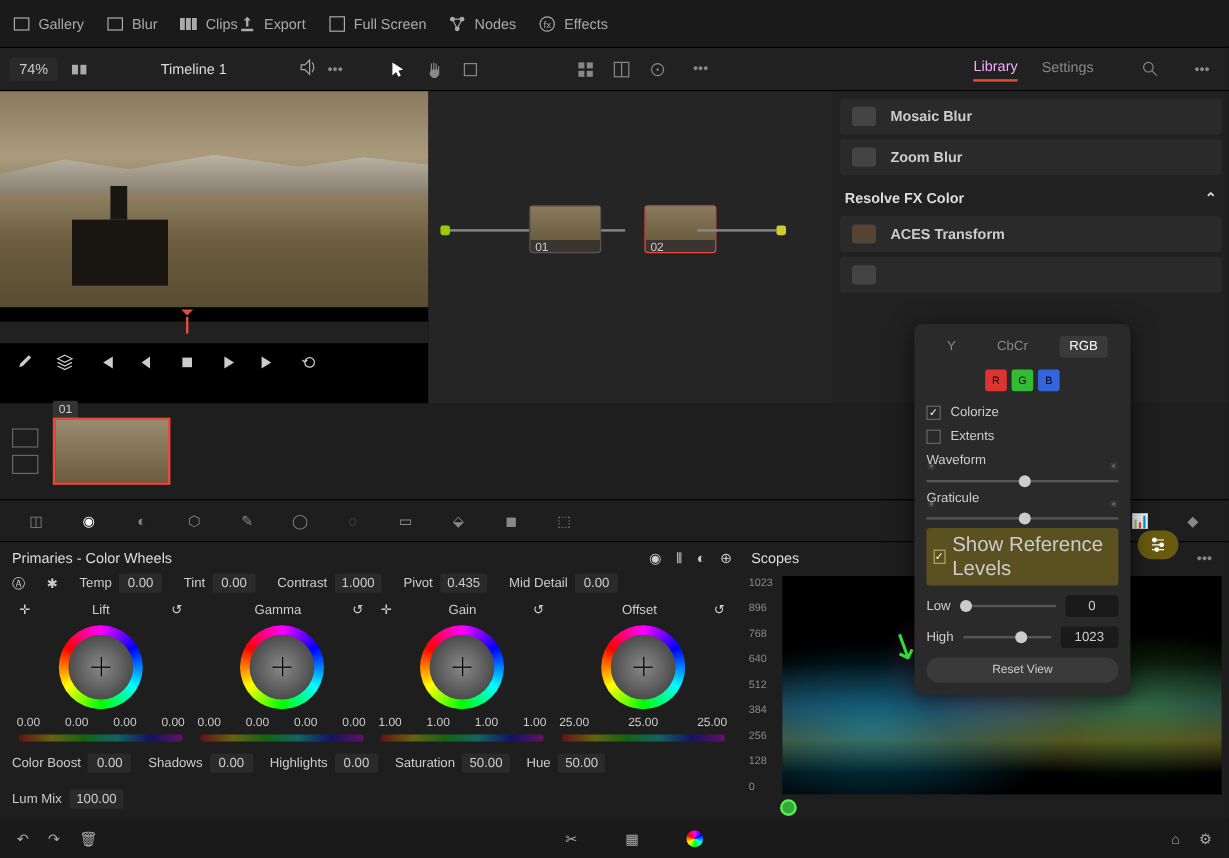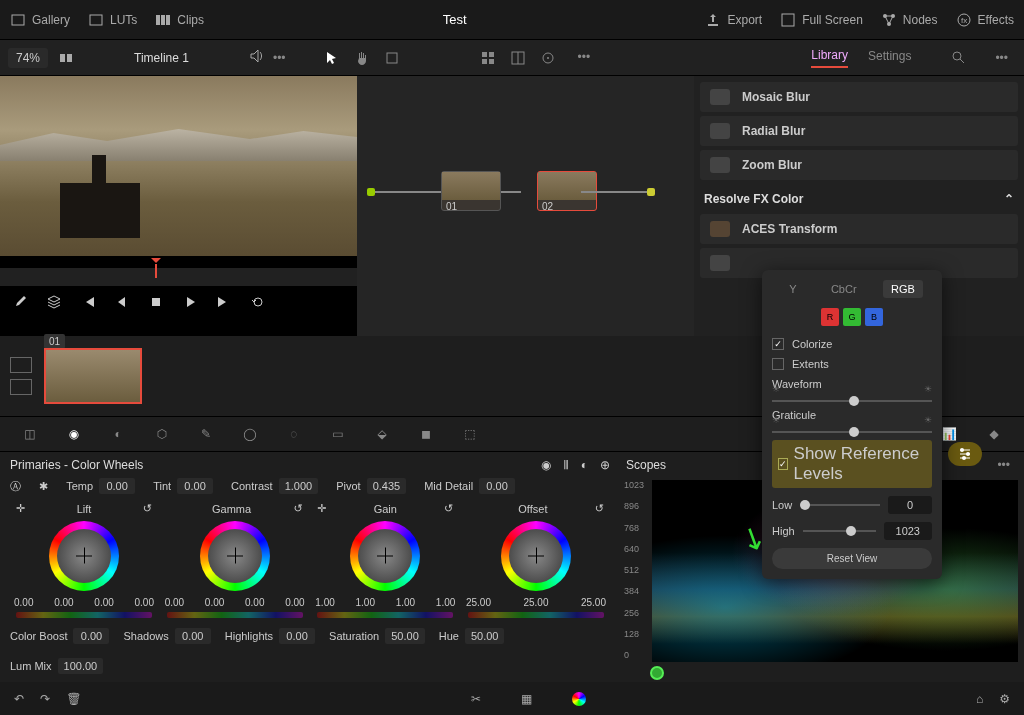--- a/index.html
+++ b/index.html
@@ -127,32 +127,31 @@
     <div class="topbar-item">
       <svg>
           <rect x="2" y="3" width="12" height="10" stroke="#aaa" fill="none"></rect>
         </svg>
       <span>Gallery</span>
     </div>
     <div class="topbar-item">
       <svg>
           <rect x="2" y="3" width="12" height="10" stroke="#aaa" fill="none"></rect>
         </svg>
-      <span>LUTs</span>
+      <span>Blur</span>
     </div>
     <div class="topbar-item">
       <svg>
           <rect x="1" y="3" width="4" height="10" fill="#aaa"></rect>
           <rect x="6" y="3" width="4" height="10" fill="#aaa"></rect>
           <rect x="11" y="3" width="4" height="10" fill="#aaa"></rect>
         </svg>
       <span>Clips</span>
     </div>
   </div>
-  <div class="topbar-center">Test</div>
   <div class="topbar-right">
     <div class="topbar-item">
       <svg>
           <path d="M8 2l3 3h-2v5H7V5H5z M3 12h10v2H3z" fill="#aaa"></path>
         </svg>
       <span>Export</span>
     </div>
     <div class="topbar-item">
       <svg>
           <rect x="2" y="2" width="12" height="12" stroke="#aaa" fill="none"></rect>
@@ -280,24 +279,20 @@
       <div class="node-label">02</div>
     </div>
     <div class="conn" style="left:224px; top:115px; width:66px"></div>
     <div class="conn-dot" style="left:290px; top:112px; background:#cc3"></div>
   </div>
 
   <div class="library">
     <div class="fx-item">
       <div class="fx-icon"></div>
       <span>Mosaic Blur</span>
-    </div>
-    <div class="fx-item">
-      <div class="fx-icon"></div>
-      <span>Radial Blur</span>
     </div>
     <div class="fx-item">
       <div class="fx-icon"></div>
       <span>Zoom Blur</span>
     </div>
     <div class="fx-header">
       <span>Resolve FX Color</span>
       <span>⌃</span>
     </div>
     <div class="fx-item">

